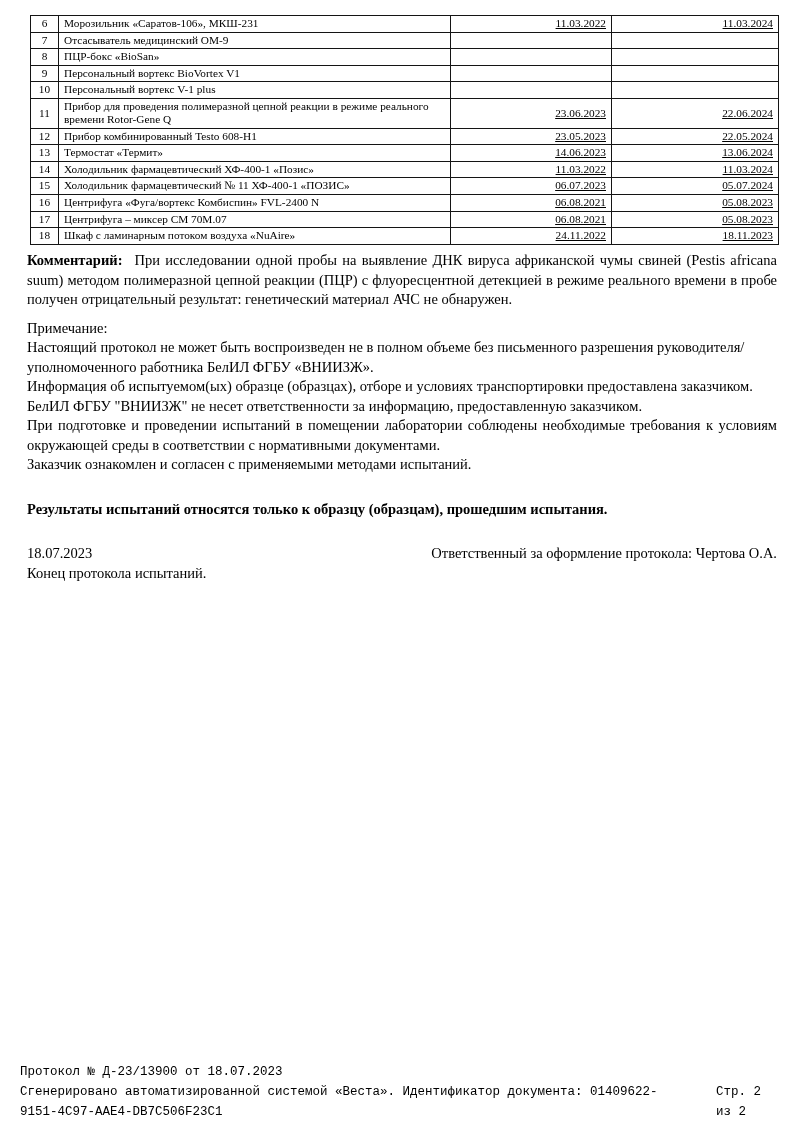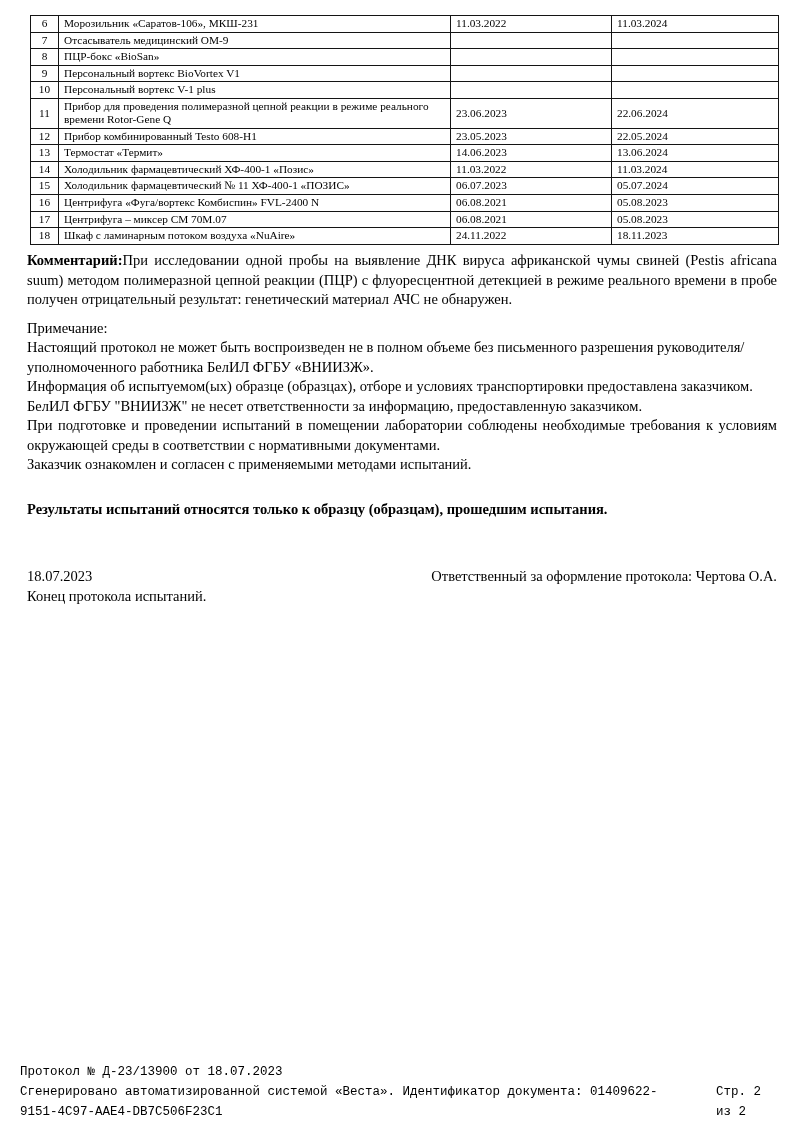--- a/index.html
+++ b/index.html
@@ -14,32 +14,32 @@
   .equip-table {
     position:absolute; top:15px; left:30px; width:748px;
     border-collapse:collapse; table-layout:fixed;
     font-size:11.3px; line-height:1.2;
   }
   .equip-table td {
     border:1px solid #141414; padding:1px 5px;
     vertical-align:middle; height:15px; overflow:hidden;
   }
   .equip-table td.c-num  { text-align:center; padding:1px 2px; }
-  .equip-table td.c-date { text-align:left; }
+  .equip-table td.c-date { text-align:right;text-decoration:underline; }
   
   .body-text {
     position:absolute; top:251px; left:27px; width:750px;
     font-size:14.5px; line-height:19.5px;
   }
   .comment { text-align:justify; margin-bottom:9px; }
-  .comment b { margin-right:0; }
+  .comment b { margin-right:12px; }
   .note-p { text-align:left; }
   .note-p.justify { text-align:justify; }
   .note-p.bold { font-weight:bold;margin-top:25px; }
-  .sig-row { display:flex; justify-content:space-between; margin-top:48px; }
+  .sig-row { display:flex; justify-content:space-between; margin-top:25px; }
   
   .footer {
     position:absolute; left:20px; right:20px; bottom:10px;
     font-size:12.5px; line-height:20px;font-family:Liberation Mono, monospace;
   }
   .footer-row { display:flex; justify-content:space-between;gap:44px; }
 </style>
 </head>
 <body>
 

